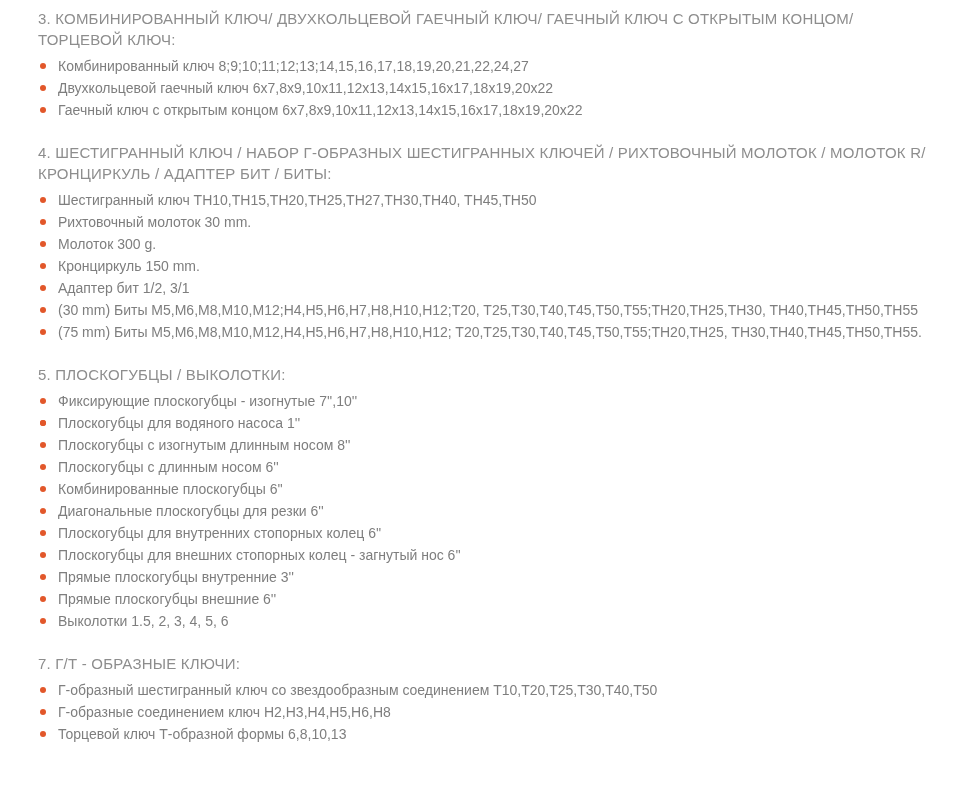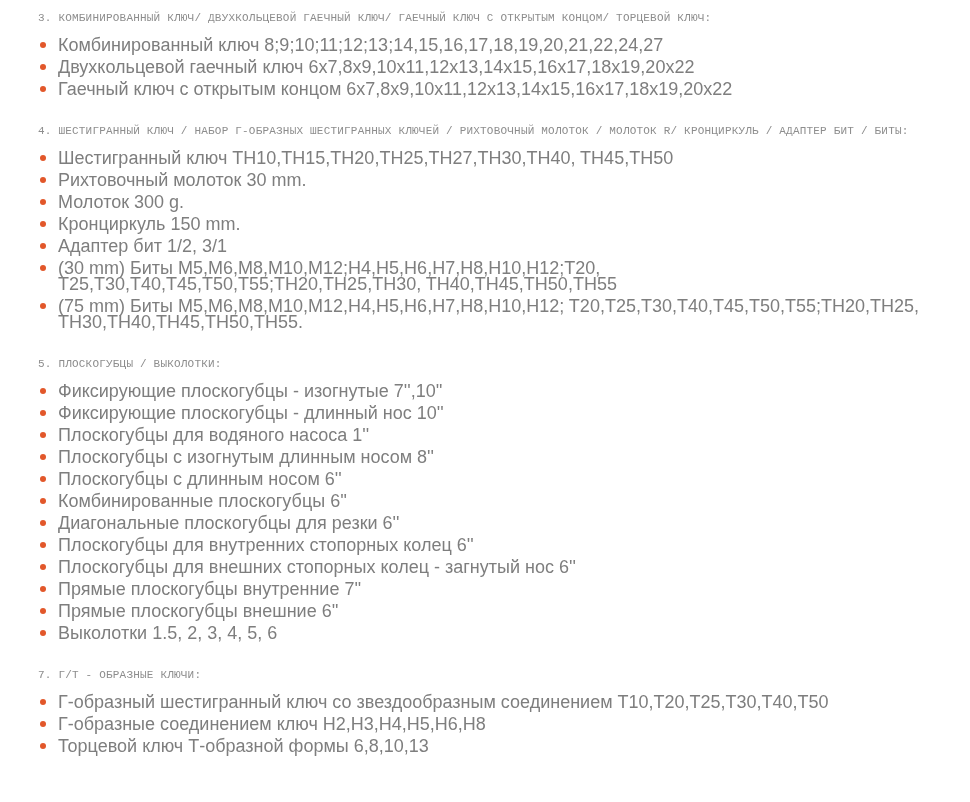--- a/index.html
+++ b/index.html
@@ -17,37 +17,36 @@
   .page {
     box-sizing: border-box;
     width: 970px;
     padding: 8px 28px 0 38px;
   }
   .spec-section {
     margin-bottom: 24px;
   }
   .section-heading {
     margin: 0 0 8px 0;
-    font-size: 11px;
+    font-size: 15px;
     font-weight: 400;
     line-height: 21px;
     letter-spacing: 0.2px;
     color: var(--heading-color, #8d8d8d);
-    font-family: Liberation Mono, monospace;
   }
   .item-list {
     list-style: none;
     margin: 0;
     padding: 0;
   }
   .item {
     position: relative;
     padding-left: 20px;
     margin-bottom: 6px;
-    font-size: 18px;
+    font-size: 14px;
     line-height: 16px;
     color: var(--text-color, #7e7e7e);
   }
   .bullet {
     position: absolute;
     left: 2px;
     top: 5px;
     width: 6px;
     height: 6px;
     border-radius: 50%;
@@ -76,29 +75,29 @@
           <li class="item"><span class="bullet"></span><span>Кронциркуль 150 mm.</span></li>
           <li class="item"><span class="bullet"></span><span>Адаптер бит 1/2, 3/1</span></li>
           <li class="item"><span class="bullet"></span><span>(30 mm) Биты M5,M6,M8,M10,M12;H4,H5,H6,H7,H8,H10,H12;T20, T25,T30,T40,T45,T50,T55;TH20,TH25,TH30, TH40,TH45,TH50,TH55</span></li>
           <li class="item"><span class="bullet"></span><span>(75 mm) Биты M5,M6,M8,M10,M12,H4,H5,H6,H7,H8,H10,H12; T20,T25,T30,T40,T45,T50,T55;TH20,TH25, TH30,TH40,TH45,TH50,TH55.</span></li>
         </ul>
       </section>
       <section class="spec-section">
         <h2 class="section-heading">5. ПЛОСКОГУБЦЫ / ВЫКОЛОТКИ:</h2>
         <ul class="item-list">
           <li class="item"><span class="bullet"></span><span>Фиксирующие плоскогубцы - изогнутые 7'',10''</span></li>
-          <li class="item"><span class="bullet"></span><span>Фиксирующие плоскогубцы - длинный нос 10''</span></li>
+          <li class="item"><span class="bullet"></span></li>
           <li class="item"><span class="bullet"></span><span>Плоскогубцы для водяного насоса 1''</span></li>
           <li class="item"><span class="bullet"></span><span>Плоскогубцы с изогнутым длинным носом 8''</span></li>
           <li class="item"><span class="bullet"></span><span>Плоскогубцы с длинным носом 6''</span></li>
           <li class="item"><span class="bullet"></span><span>Комбинированные плоскогубцы 6''</span></li>
           <li class="item"><span class="bullet"></span><span>Диагональные плоскогубцы для резки 6''</span></li>
           <li class="item"><span class="bullet"></span><span>Плоскогубцы для внутренних стопорных колец 6''</span></li>
           <li class="item"><span class="bullet"></span><span>Плоскогубцы для внешних стопорных колец - загнутый нос 6''</span></li>
-          <li class="item"><span class="bullet"></span><span>Прямые плоскогубцы внутренние 7''</span></li>
+          <li class="item"><span class="bullet"></span><span>Прямые плоскогубцы внутренние 3''</span></li>
           <li class="item"><span class="bullet"></span><span>Прямые плоскогубцы внешние 6''</span></li>
           <li class="item"><span class="bullet"></span><span>Выколотки 1.5, 2, 3, 4, 5, 6</span></li>
         </ul>
       </section>
       <section class="spec-section">
         <h2 class="section-heading">7. Г/Т - ОБРАЗНЫЕ КЛЮЧИ:</h2>
         <ul class="item-list">
           <li class="item"><span class="bullet"></span><span>Г-образный шестигранный ключ со звездообразным соединением T10,T20,T25,T30,T40,T50</span></li>
           <li class="item"><span class="bullet"></span><span>Г-образные соединением ключ H2,H3,H4,H5,H6,H8</span></li>
           <li class="item"><span class="bullet"></span><span>Торцевой ключ Т-образной формы 6,8,10,13</span></li>

